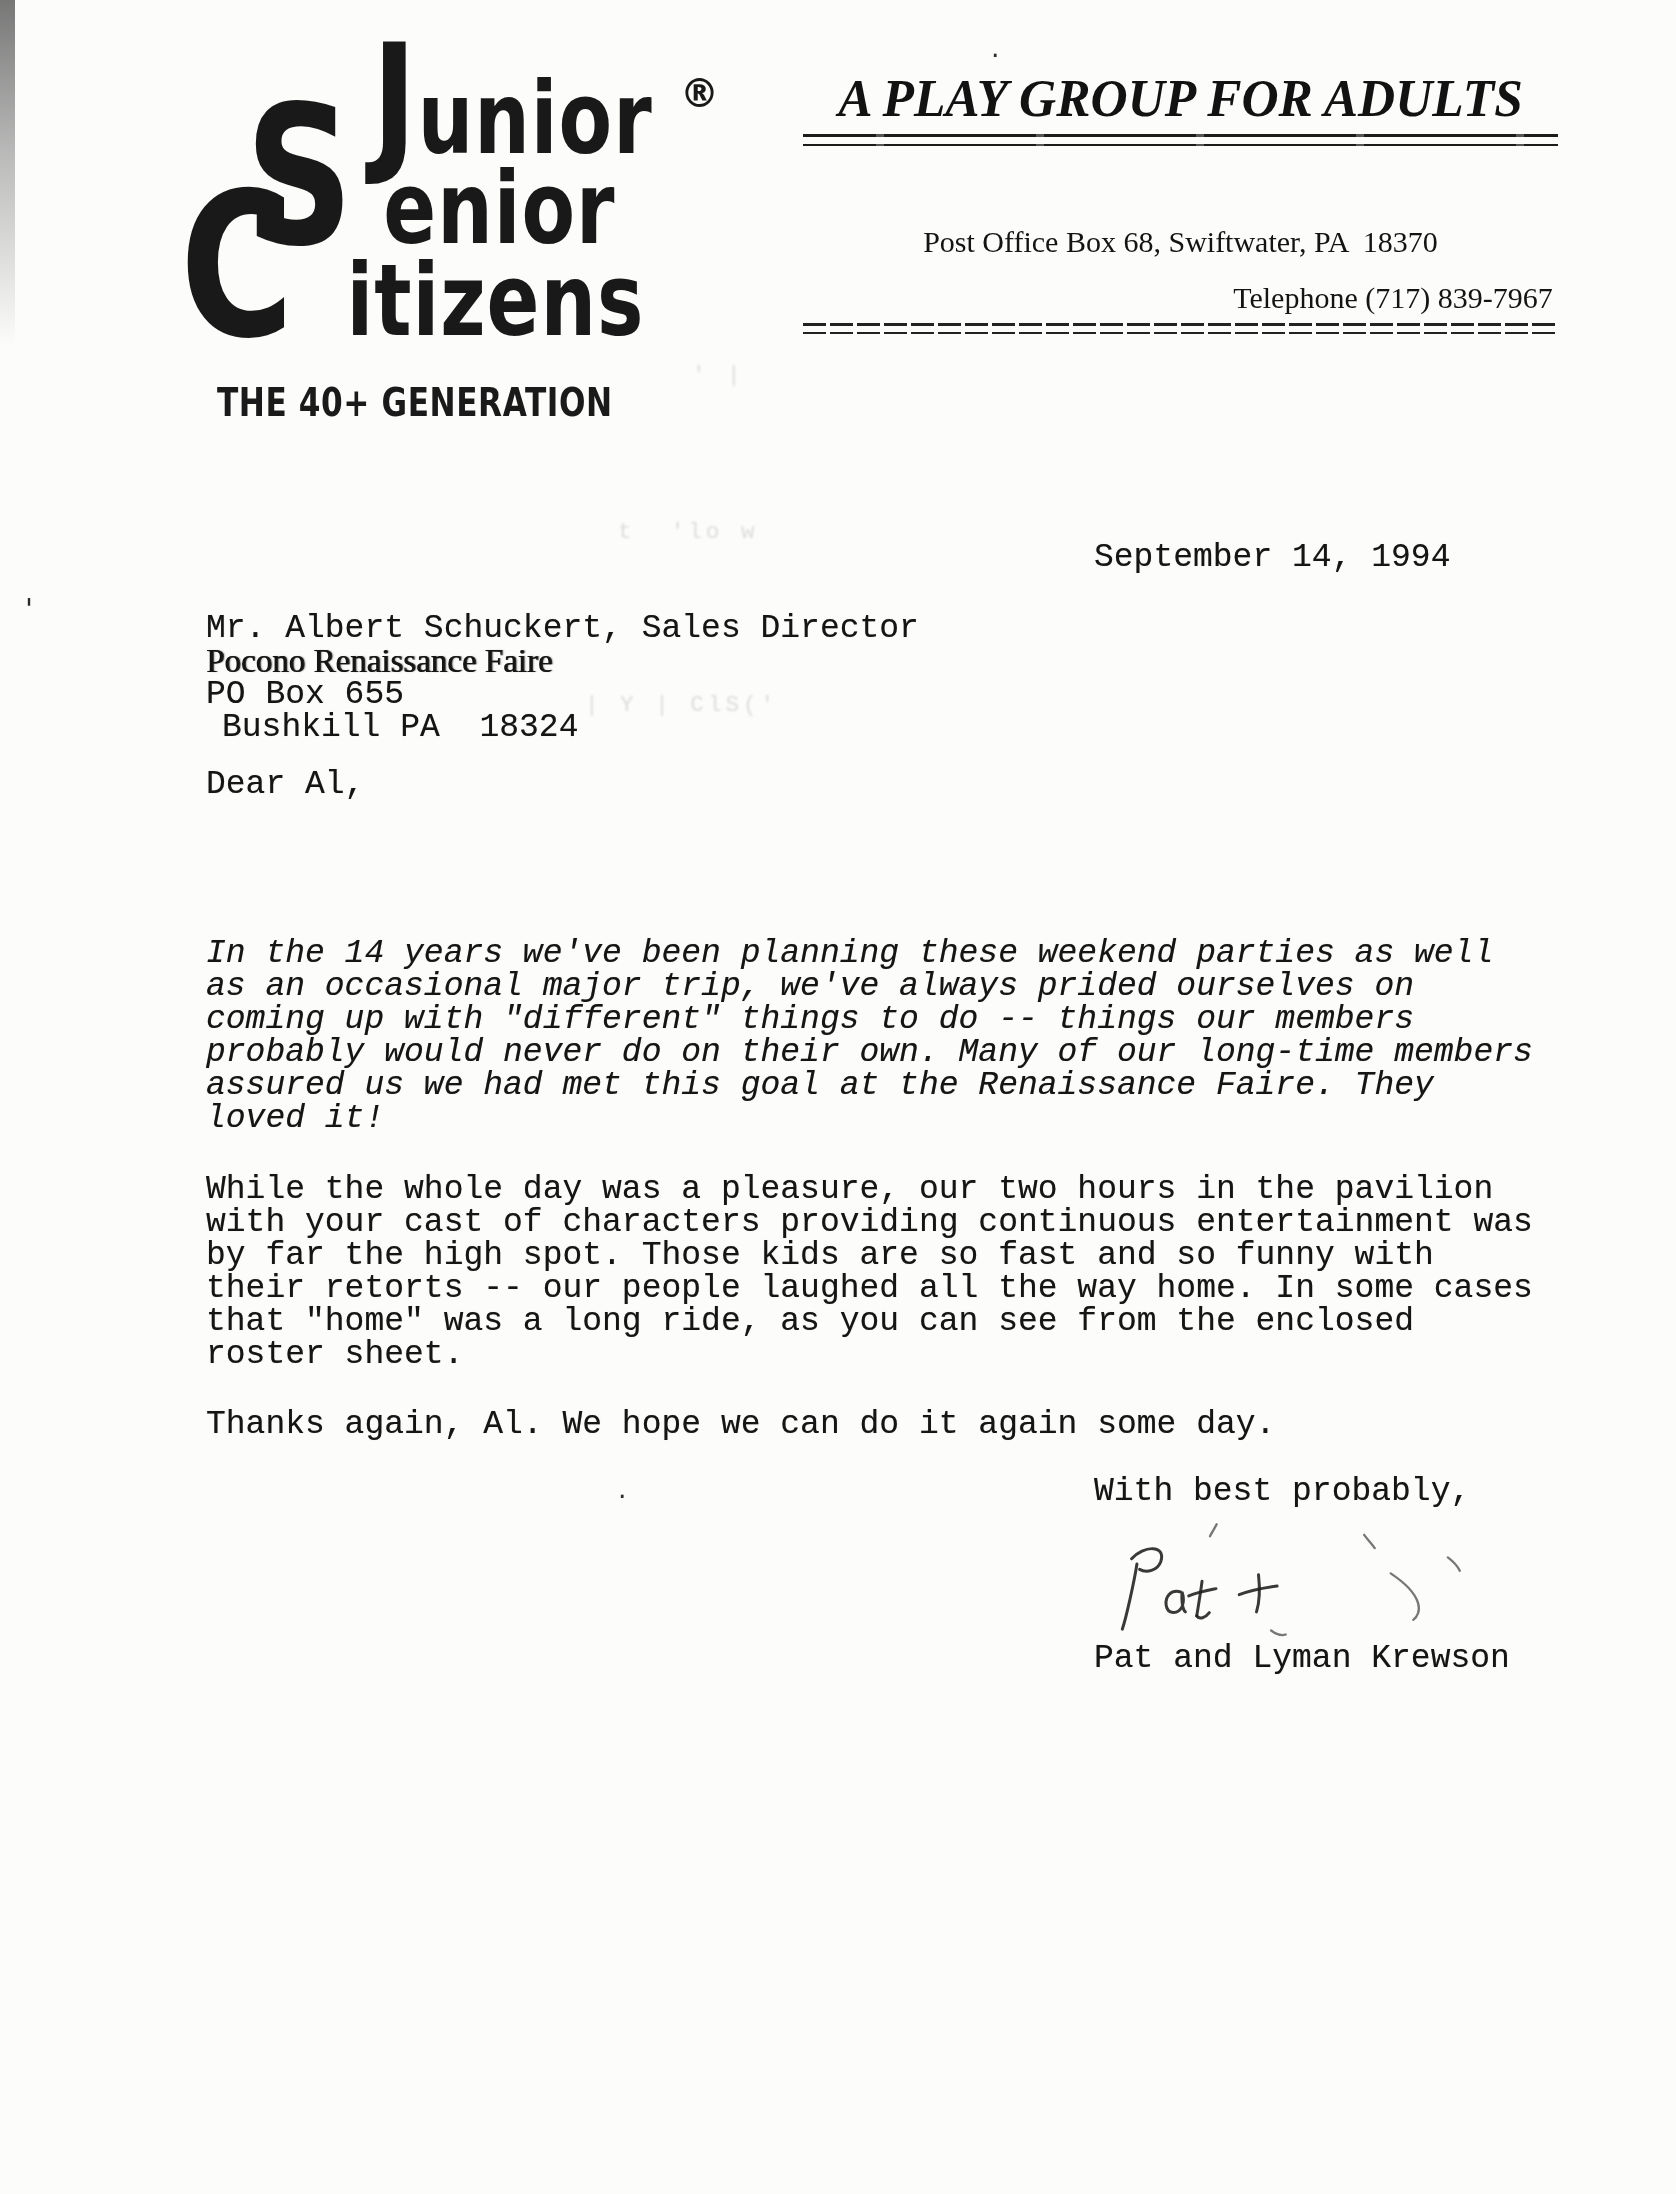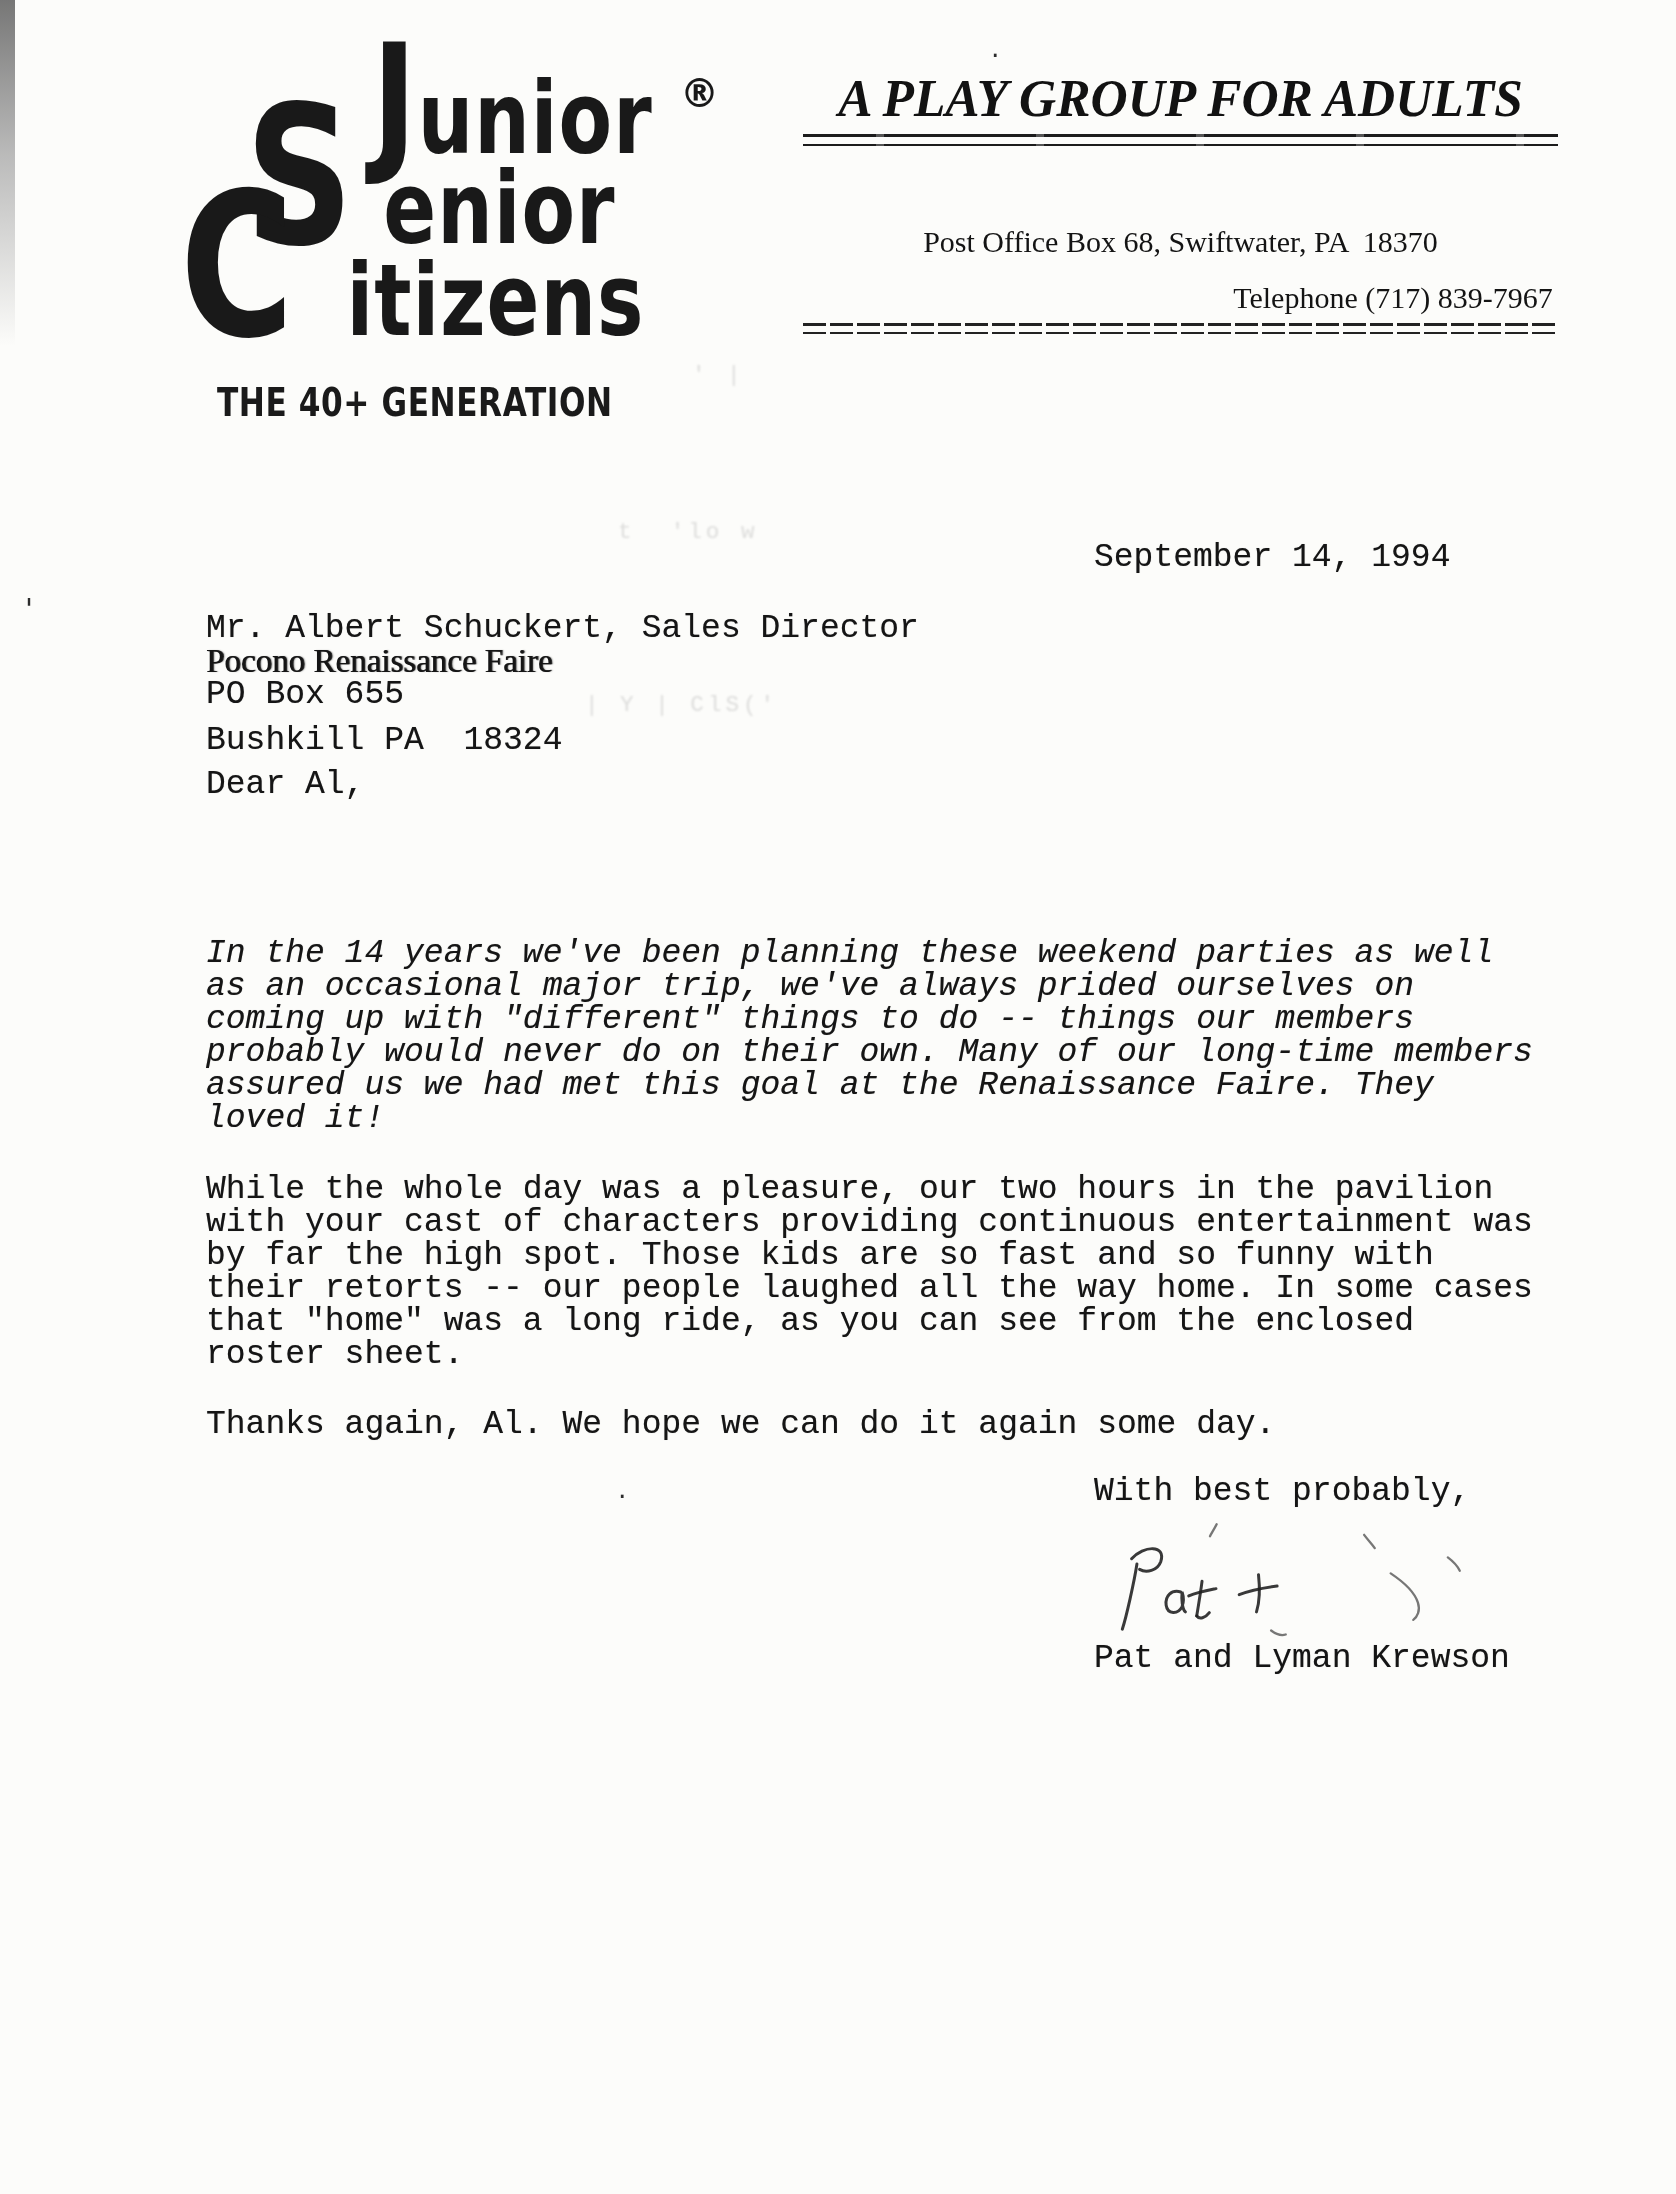--- a/index.html
+++ b/index.html
@@ -113,21 +113,21 @@
   <div class="hdr-line right" style="top:283px;">Telephone (717) 839-7967</div>
 
   <div class="rule dashed" style="top:323px;height:2.7px;"></div>
   <div class="rule dashed" style="top:332px;height:2px;"></div>
 
   <div class="type" style="left:1094px;top:541px;">September 14, 1994</div>
 
   <div class="type" style="left:206px;top:612px;">Mr. Albert Schuckert, Sales Director</div>
   <div class="type smudged" style="left:206px;top:645px;">Pocono Renaissance Faire</div>
   <div class="type" style="left:206px;top:678px;">PO Box 655</div>
-  <div class="type" style="left:206px;top:711px;margin-top:13px;">Bushkill PA  18324</div>
+  <div class="type" style="left:222px;top:711px;">Bushkill PA  18324</div>
 
   <div class="type" style="left:206px;top:768px;">Dear Al,</div>
 
   <div class="type" style="left:206px;top:937px;font-style:italic;">In the 14 years we've been planning these weekend parties as well
 as an occasional major trip, we've always prided ourselves on
 coming up with "different" things to do -- things our members
 probably would never do on their own. Many of our long-time members
 assured us we had met this goal at the Renaissance Faire. They
 loved it!</div>
   <div class="type" style="left:206px;top:1173px;">While the whole day was a pleasure, our two hours in the pavilion

